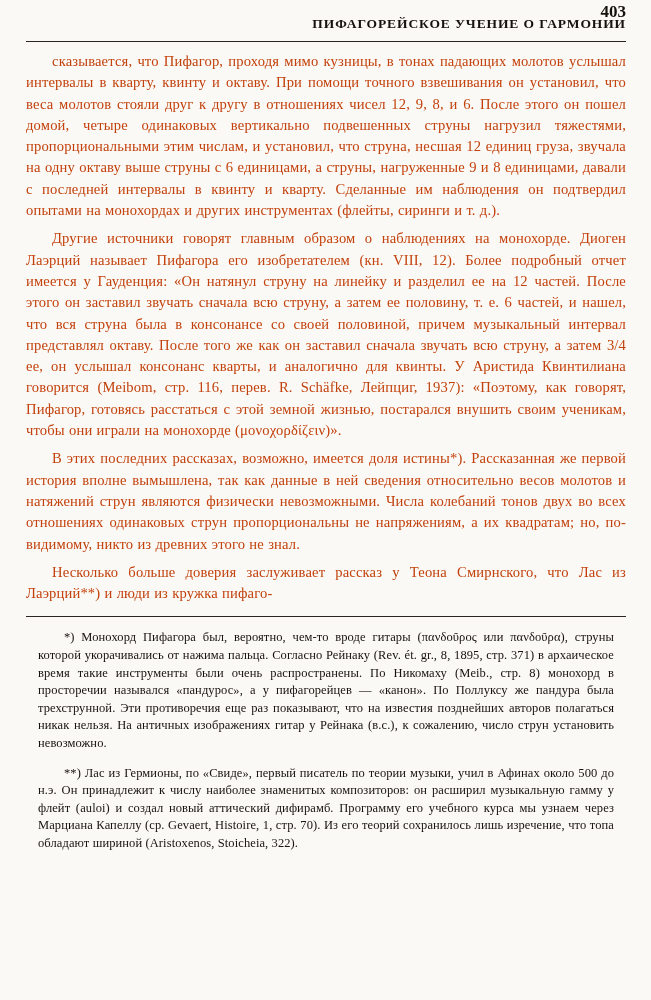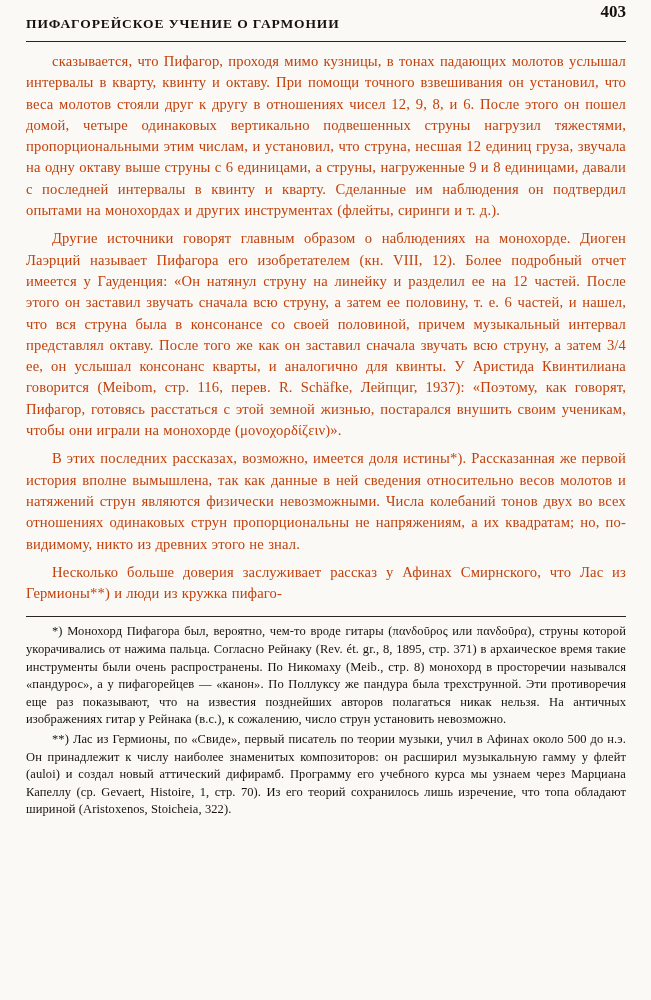--- a/index.html
+++ b/index.html
@@ -24,21 +24,21 @@
   }
   .content {
     position: absolute;
     left: 26px;
     top: 16px;
     width: 600px;
   }
   .header {
     display: flex;
     align-items: baseline;
-    justify-content: flex-start;
+    justify-content: flex-end;
     position: relative;
     height: 22px;
     margin-bottom: 2px;
   }
   .header-title {
     font-size: 13.5px;
     letter-spacing: 0.9px;
     font-weight: 700;
     text-transform: uppercase;
     color: #16120d;
@@ -71,21 +71,21 @@
   p.body-par + p.body-par {
     margin-top: 7px;
   }
   .footnote-rule {
     border: 0;
     border-top: 1.1px solid #2a2520;
     width: 100%;
     margin: 12px 0 6px 0;
   }
   p.footnote {
-    margin: 0;
+    margin: 12px;
     font-size: 12.5px;
     line-height: 17.6px;
     text-align: justify;
     text-indent: 26px;
     color: #17130e;
     letter-spacing: 0.1px;
   }
   p.footnote + p.footnote {
     margin-top: 2px;
   }
@@ -98,21 +98,21 @@
 
     <div class="header">
       <span class="header-title">Пифагорейское учение о гармонии</span>
       <span class="header-pageno">403</span>
     </div>
     <hr class="rule">
 
     <p class="body-par">сказывается, что Пифагор, проходя мимо кузницы, в тонах падающих молотов услышал интервалы в кварту, квинту и октаву. При помощи точного взвешивания он установил, что веса молотов стояли друг к другу в отношениях чисел 12, 9, 8, и 6. После этого он пошел домой, четыре одинаковых вертикально подвешенных струны нагрузил тяжестями, пропорциональными этим числам, и установил, что струна, несшая 12 единиц груза, звучала на одну октаву выше струны с 6 единицами, а струны, нагруженные 9 и 8 единицами, давали с последней интервалы в квинту и кварту. Сделанные им наблюдения он подтвердил опытами на монохордах и других инструментах (флейты, сиринги и т. д.).</p>
     <p class="body-par">Другие источники говорят главным образом о наблюдениях на монохорде. Диоген Лаэрций называет Пифагора его изобретателем (кн. VIII, 12). Более подробный отчет имеется у Гауденция: «Он натянул струну на линейку и разделил ее на 12 частей. После этого он заставил звучать сначала всю струну, а затем ее половину, т. е. 6 частей, и нашел, что вся струна была в консонансе со своей половиной, причем музыкальный интервал представлял октаву. После того же как он заставил сначала звучать всю струну, а затем 3/4 ее, он услышал консонанс кварты, и аналогично для квинты. У Аристида Квинтилиана говорится (Meibom, стр. 116, перев. R. Schäfke, Лейпциг, 1937): «Поэтому, как говорят, Пифагор, готовясь расстаться с этой земной жизнью, постарался внушить своим ученикам, чтобы они играли на монохорде (μονοχορδίζειν)».</p>
     <p class="body-par">В этих последних рассказах, возможно, имеется доля истины*). Рассказанная же первой история вполне вымышлена, так как данные в ней сведения относительно весов молотов и натяжений струн являются физически невозможными. Числа колебаний тонов двух во всех отношениях одинаковых струн пропорциональны не напряжениям, а их квадратам; но, по-видимому, никто из древних этого не знал.</p>
-    <p class="body-par">Несколько больше доверия заслуживает рассказ у Афинах Смирнского, что Лас из Гермионы**) и люди из кружка пифаго-</p>
+    <p class="body-par">Несколько больше доверия заслуживает рассказ у Теона Смирнского, что Лас из Лаэрций**) и люди из кружка пифаго-</p>
 
     <hr class="footnote-rule">
 
     <p class="footnote">*) Монохорд Пифагора был, вероятно, чем-то вроде гитары (πανδοῦρος или πανδοῦρα), струны которой укорачивались от нажима пальца. Согласно Рейнаку (Rev. ét. gr., 8, 1895, стр. 371) в архаическое время такие инструменты были очень распространены. По Никомаху (Meib., стр. 8) монохорд в просторечии назывался «пандурос», а у пифагорейцев — «канон». По Поллуксу же пандура была трехструнной. Эти противоречия еще раз показывают, что на известия позднейших авторов полагаться никак нельзя. На античных изображениях гитар у Рейнака (в.с.), к сожалению, число струн установить невозможно.</p>
     <p class="footnote">**) Лас из Гермионы, по «Свиде», первый писатель по теории музыки, учил в Афинах около 500 до н.э. Он принадлежит к числу наиболее знаменитых композиторов: он расширил музыкальную гамму у флейт (auloi) и создал новый аттический дифирамб. Программу его учебного курса мы узнаем через Марциана Капеллу (ср. Gevaert, Histoire, 1, стр. 70). Из его теорий сохранилось лишь изречение, что топа обладают шириной (Aristoxenos, Stoicheia, 322).</p>
 
   </div>
 </div>
 
 </body></html>

